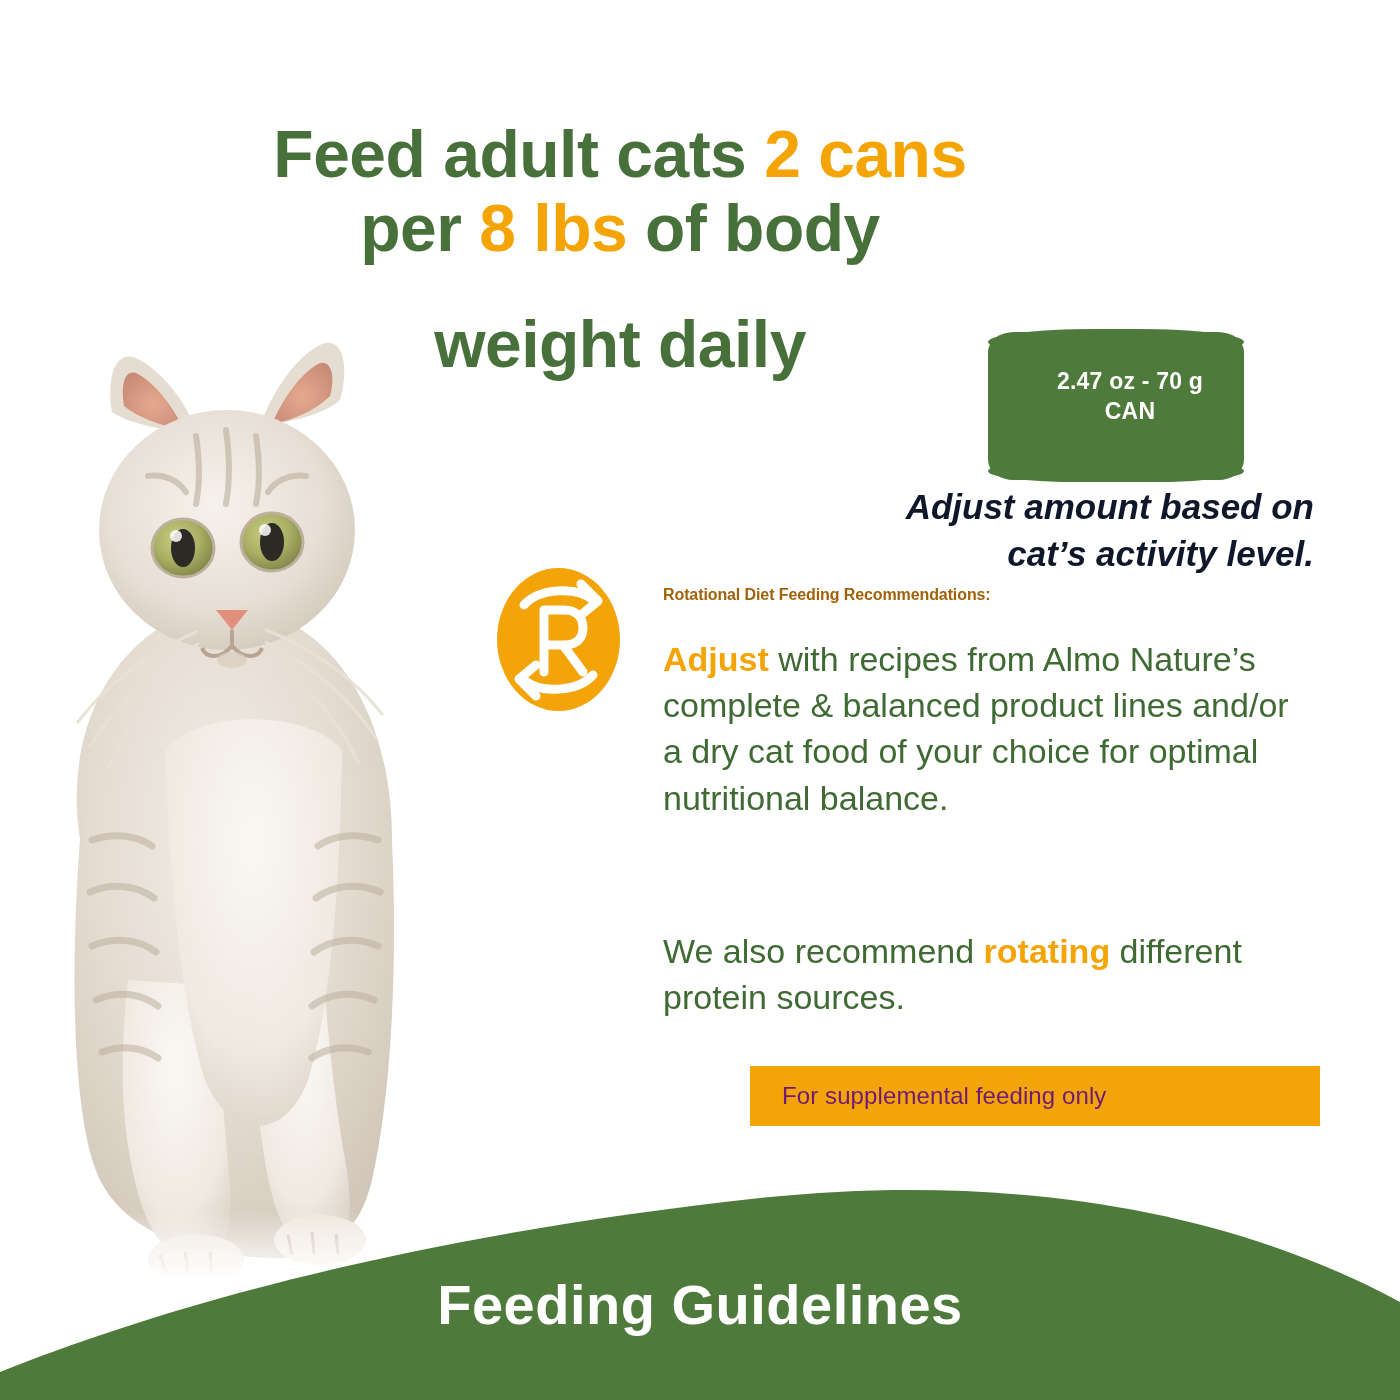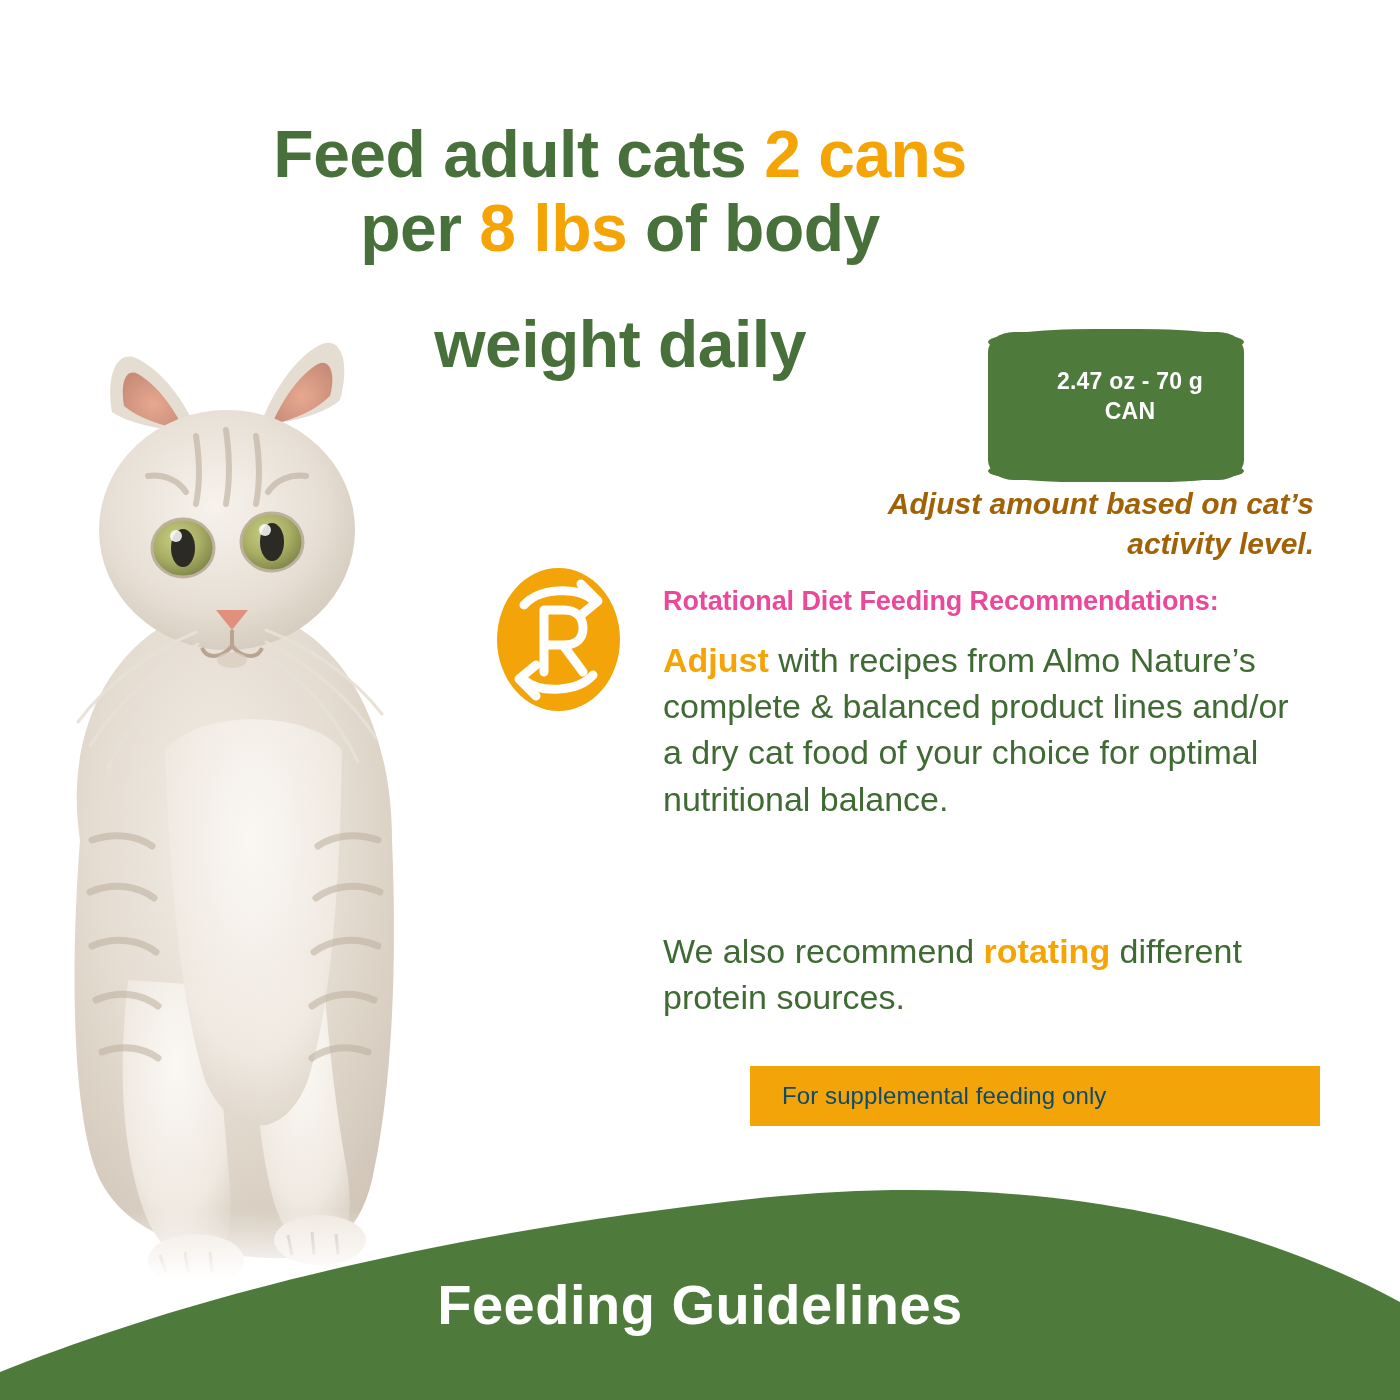--- a/index.html
+++ b/index.html
@@ -80,47 +80,47 @@
 
   
   .adjust-note {
     position: absolute;
     right: 86px;
     top: 484px;
     width: 440px;
     text-align: right;
     font-style: italic;
     font-weight: 700;
-    font-size: 30px;
+    font-size: 35px;
     line-height: 1.33;
-    color: #a16207;
+    color: #0f172a;
   }
 
   
   .rot-icon {
     position: absolute;
     left: 497px;
     top: 568px;
     width: 123px;
     height: 143px;
   }
 
   
   .rot-block {
     position: absolute;
     left: 663px;
     top: 586px;
     width: 645px;
   }
   .rot-title {
     font-weight: 700;
-    font-size: 27px;
+    font-size: 16px;
     letter-spacing: -0.1px;
-    color: #ec4899;
-    margin-bottom: 20px;
+    color: #a16207;
+    margin-bottom: 32px;
   }
   .rot-body {
     font-size: 34px;
     line-height: 1.36;
     color: #3F6A33;
     font-weight: 400;
   }
   .rot-body .strong-orange {
     color: #F5A406;
     font-weight: 700;
@@ -146,21 +146,21 @@
     position: absolute;
     left: 750px;
     top: 1066px;
     width: 570px;
     height: 60px;
     background: #F2A409;
     display: flex;
     align-items: center;
   }
   .supp-banner span {
-    color: #0c4a6e;
+    color: #701a75;
     font-size: 24px;
     font-weight: 400;
     padding-left: 32px;
     letter-spacing: 0.1px;
   }
 
   
   .bottom-banner {
     position: absolute;
     left: 0;

